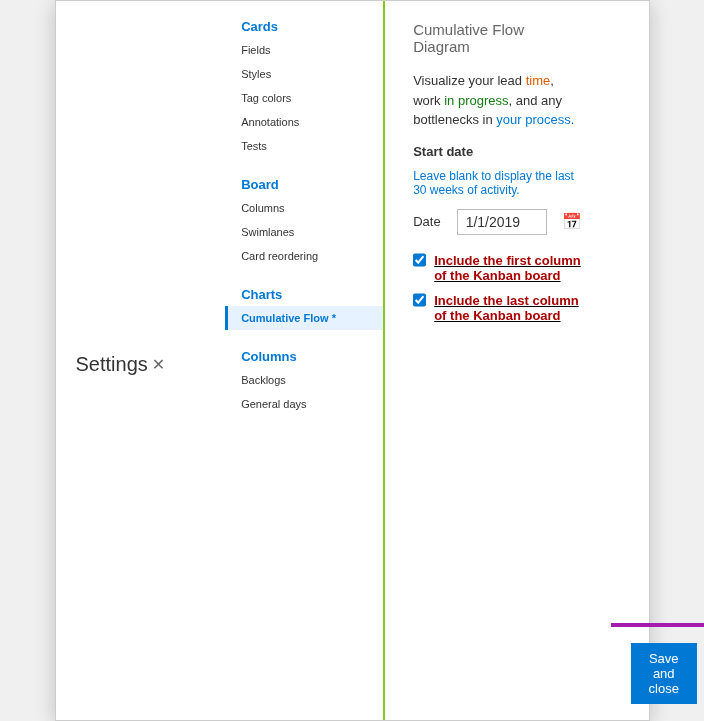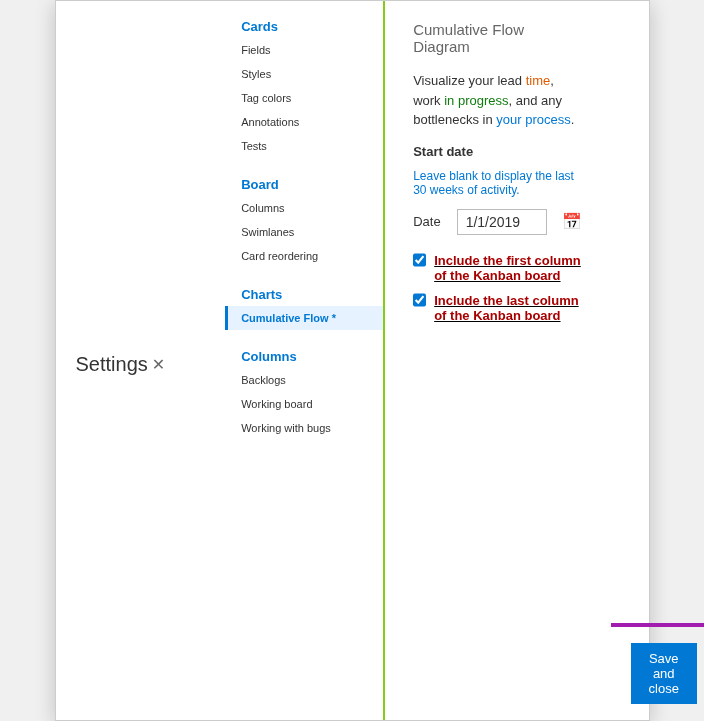--- a/index.html
+++ b/index.html
@@ -203,22 +203,21 @@
 
       <div class="sidebar-divider"></div>
 
       <div class="sidebar-section-header">Charts</div>
       <div class="sidebar-item active"><span>Cumulative Flow *</span></div>
 
       <div class="sidebar-divider"></div>
 
       <div class="sidebar-section-header">Columns</div>
       <div class="sidebar-item"><span>Backlogs</span></div>
-      <div class="sidebar-item"><span>Working board</span></div>
-      <div class="sidebar-item"><span>Working with bugs</span></div>
+      <div class="sidebar-item"><span>General days</span></div>
     </div>
 
     <div class="main-content">
       <div class="section-title">Cumulative Flow Diagram</div>
 
       <div class="description-text">
         <span>Visualize your lead </span><span class="highlight-time">time</span><span>, work </span><span class="highlight-progress">in progress</span><span>, and any bottlenecks in </span><span class="highlight-process">your process</span><span>.</span>
       </div>
 
       <div class="start-date-label">Start date</div>

